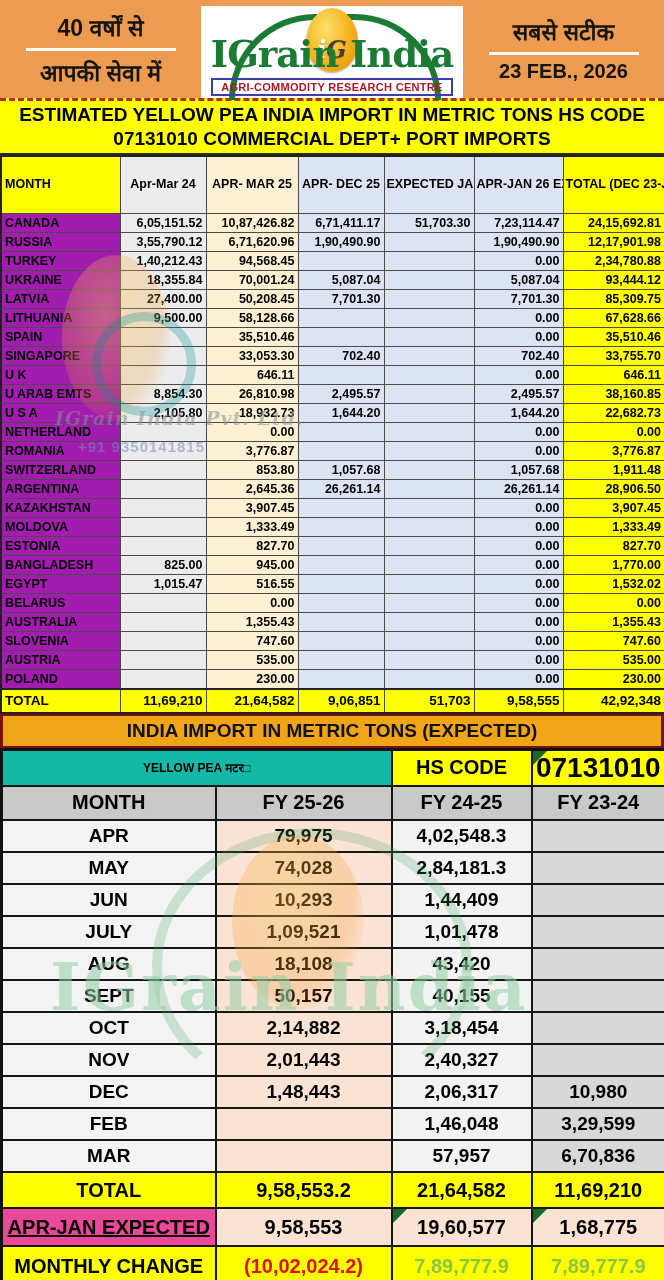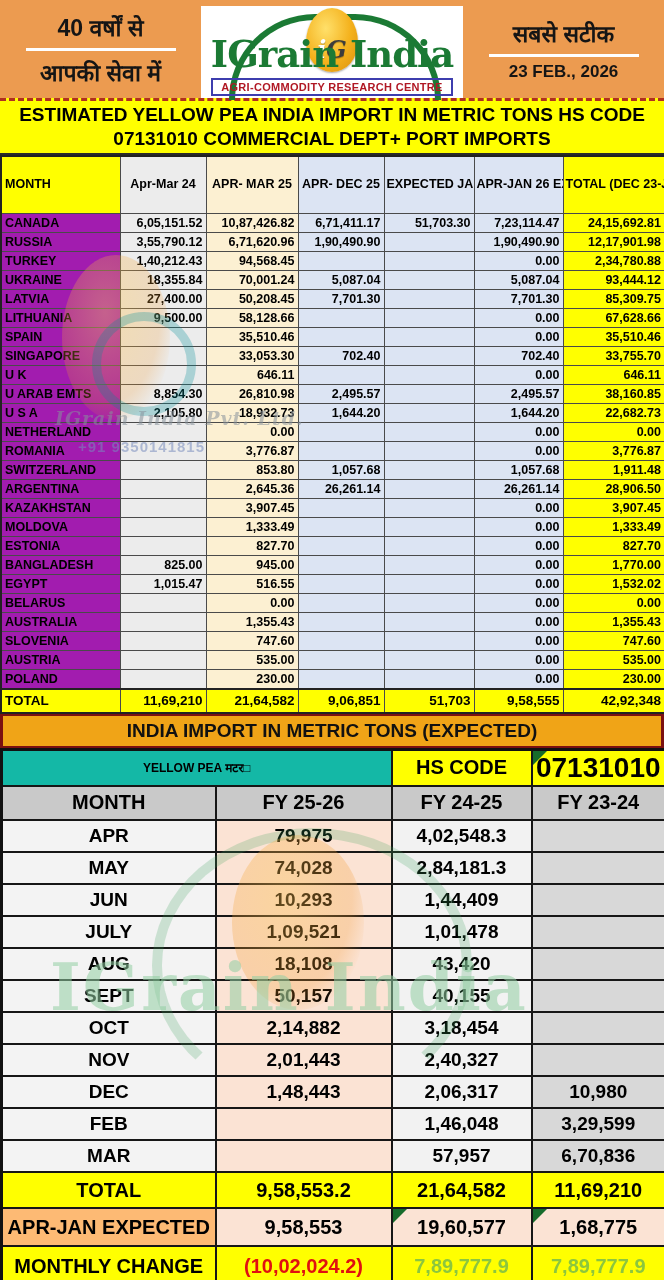--- a/index.html
+++ b/index.html
@@ -7,21 +7,21 @@
        font-family:"Liberation Sans",sans-serif;-webkit-font-smoothing:antialiased;}
   .page{position:relative;width:664px;height:1280px;}
 
   
   .hdr{display:flex;height:98px;background:#EC9B50;}
   .hdr-side{flex:1;display:flex;flex-direction:column;justify-content:center;align-items:center;
             color:#151515;font-weight:bold;}
   .hdr-side .l1{font-size:23px;}
   .hdr-side .l2{font-size:23px;}
   .hdr-side .bar{width:150px;height:3px;background:#fff;margin:5px 0;}
-  .hdr-right .l2{font-size:17px;}
+  .hdr-right .l2{font-size:20px;}
   .brand-panel{position:relative;width:262px;background:#fff;margin-top:6px;}
   .arch{position:absolute;left:28px;top:8px;width:200px;height:80px;
         border:6px solid #1B7A34;border-bottom:none;border-radius:110px 110px 0 0;}
   .egg{position:absolute;left:50%;top:2px;transform:translateX(-50%);width:52px;height:64px;
        background:radial-gradient(ellipse at 38% 32%,#FFE06A,#F4B11C 55%,#D98E0B);
        border-radius:50%/54% 54% 46% 46%;display:flex;align-items:center;justify-content:center;
        box-shadow:0 1px 2px rgba(0,0,0,.35);}
   .egg-mono{display:block;font-family:"DejaVu Serif",serif;font-style:italic;font-weight:bold;
             font-size:24px;color:#3c3c3c;text-shadow:0 1px 1px rgba(0,0,0,.3);margin-top:19px;}
   .egg-mono::first-letter{color:#ffffff;}
@@ -68,21 +68,21 @@
   .t2 th.peacode{background:#FFFF00;font-size:28px;}
   .t2 thead th.fyh{background:#C9C9C9;height:30px;font-size:20px;}
   .t2 td{height:28px;font-size:19px;line-height:28px;}
   .t2 td.tm{background:#F3F3F3;}
   .t2 td.f0{background:#FBE3D4;}
   .t2 td.f1{background:#F2F2F2;}
   .t2 td.f2{background:#D8D8D8;}
   .t2 tr.jan td.tm,.t2 tr.jan td.f0{background:#ffffff;}
   .t2 tr.t2-total td{background:#FFFF00;height:32px;line-height:32px;font-size:20px;}
   .t2 tr.t2-aprjan td{background:#FBE3D4;height:34px;line-height:34px;font-size:20px;}
-  .t2 tr.t2-aprjan td.tm{background:#fdba74;}
+  .t2 tr.t2-aprjan td.tm{background:#ec4899;text-decoration:underline;}
   .t2 tr.t2-monthly td{background:#FFFF00;height:36px;line-height:36px;font-size:20px;}
   .t2 td.neg{color:#E01010;}
   .t2 td.pos{color:#8CC63E;}
   .tri::before{content:"";position:absolute;top:0;left:0;width:0;height:0;
                border:7px solid transparent;border-top-color:#166B2B;border-left-color:#166B2B;}
 
   
   .wm{position:absolute;pointer-events:none;z-index:3;}
   .wm-egg1{left:62px;top:255px;width:108px;height:165px;border-radius:50%;
            background:radial-gradient(ellipse at 40% 35%,rgba(250,200,90,.40),rgba(240,150,40,.22) 60%,transparent 78%);}

